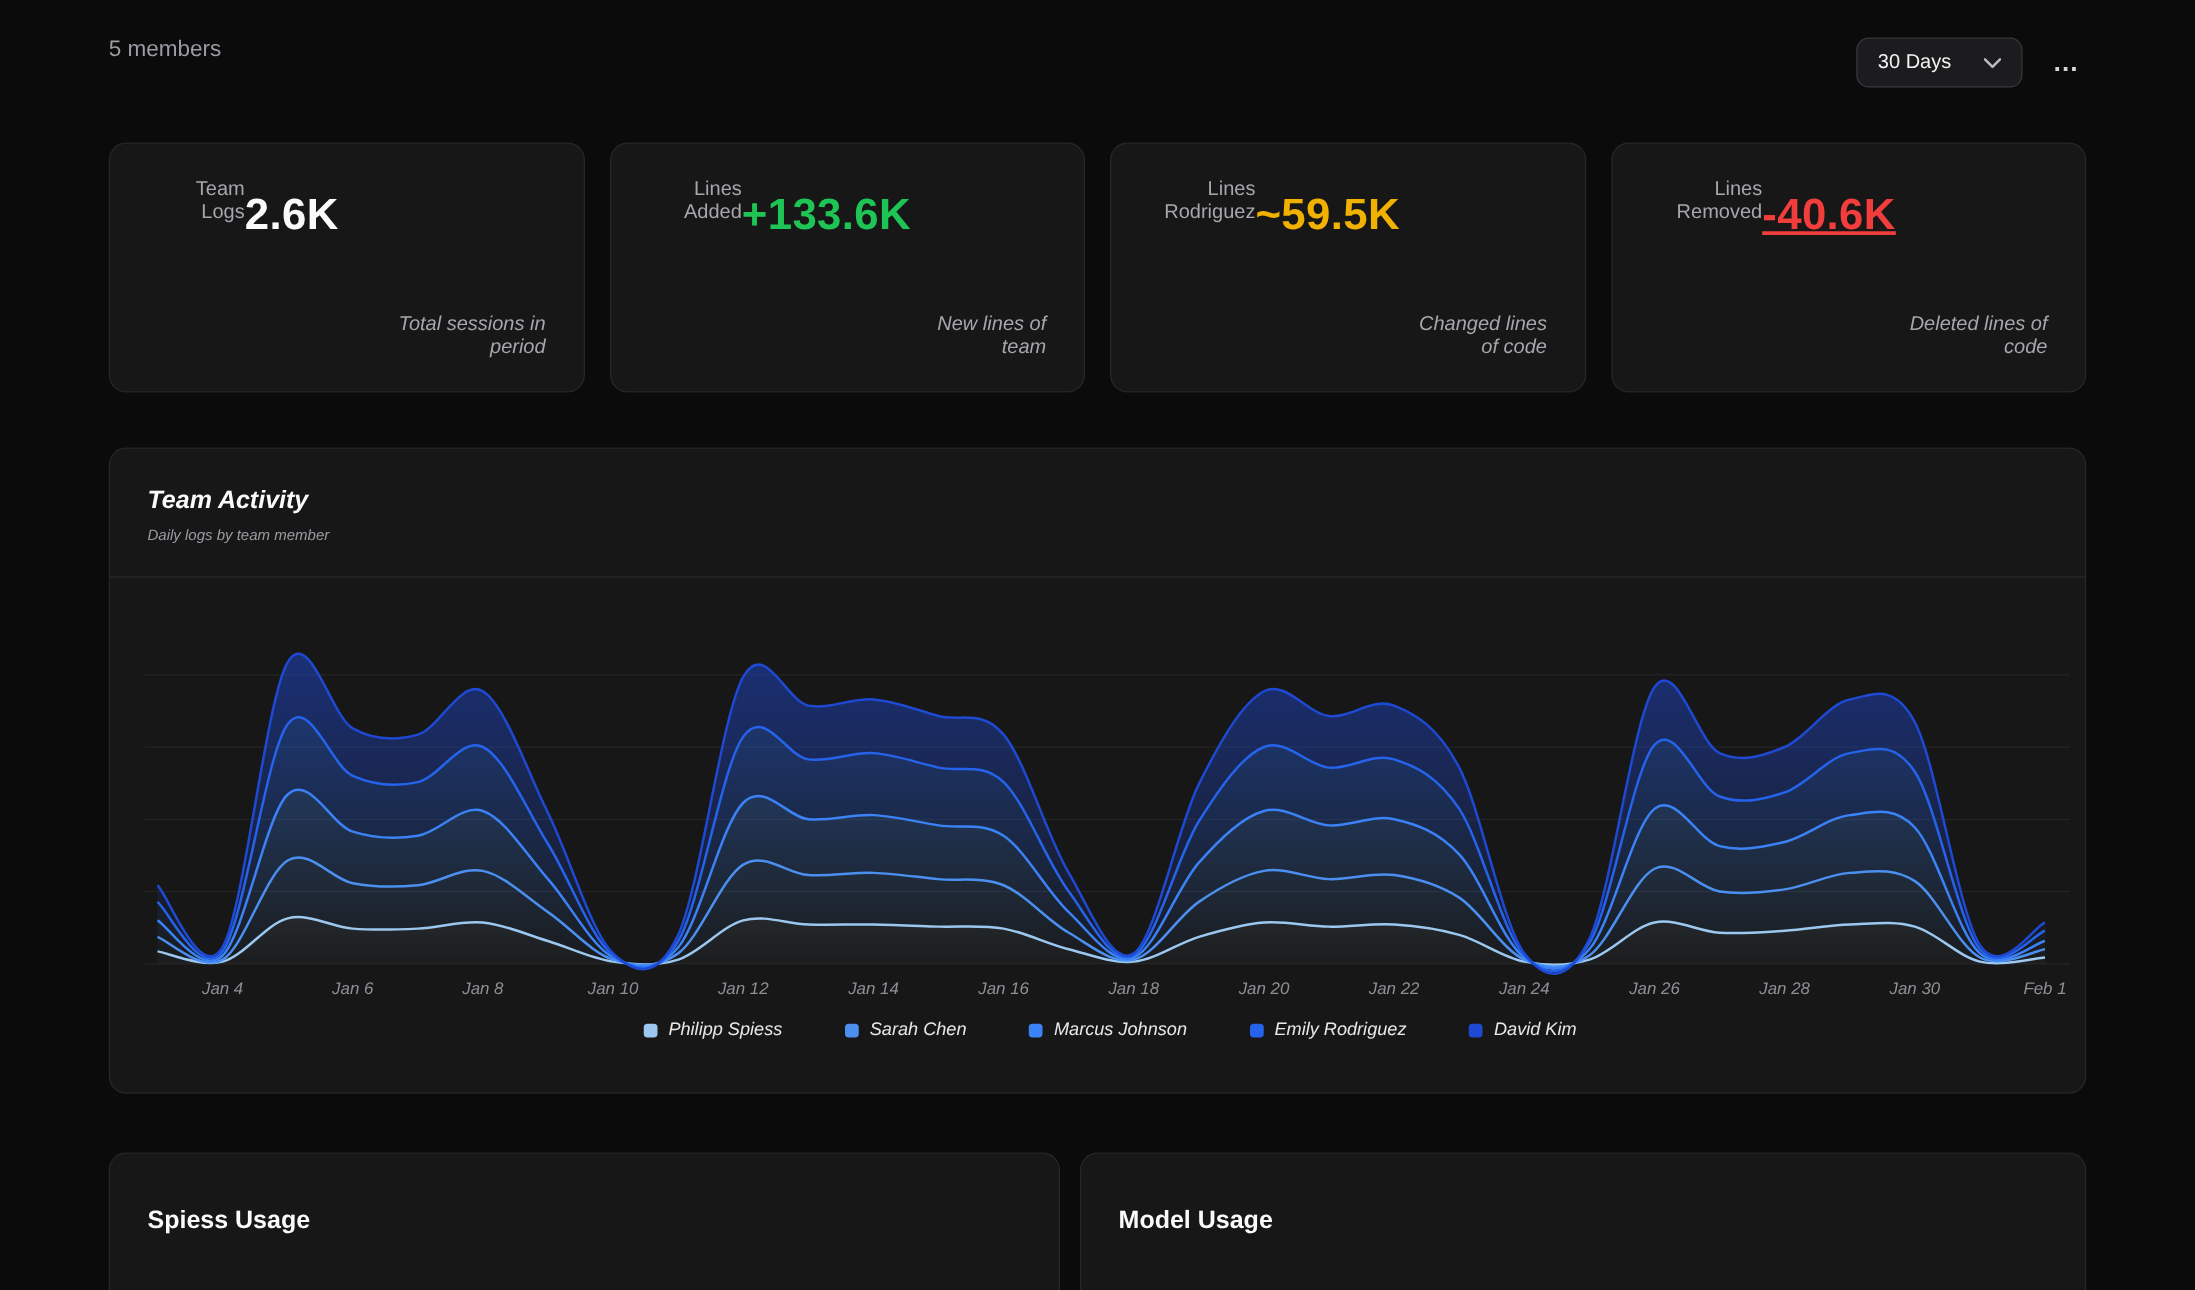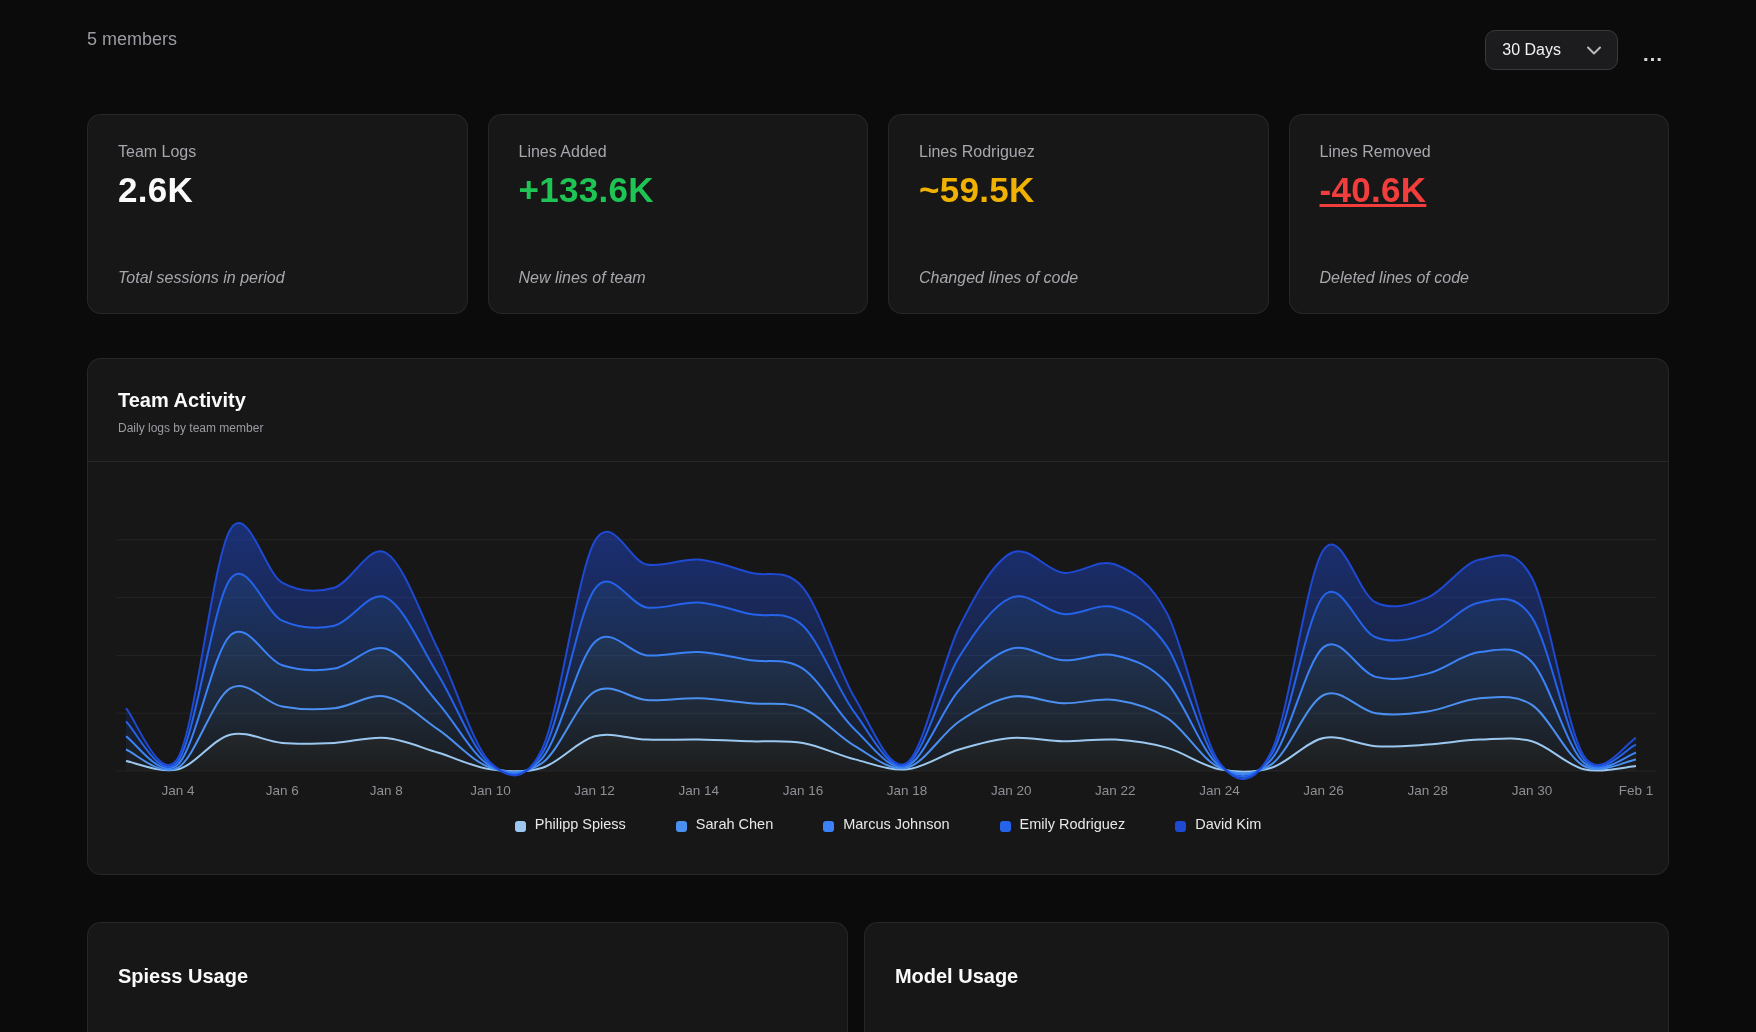--- a/index.html
+++ b/index.html
@@ -9,57 +9,57 @@
     color:#f5f5f5;
     font-family:"Liberation Sans", sans-serif;
     -webkit-font-smoothing:antialiased;
   }
   .page { padding:22px 87px 0 87px; width:1756px; }
 
   
   .header { display:flex; justify-content:space-between; align-items:flex-start; margin-bottom:44px; }
   .page-title { font-size:29px; font-weight:700; letter-spacing:.2px; color:#fafafa; }
   .page-subtitle { font-size:18px; color:#9b9ba3; margin-top:7px; }
-  .header-actions { display:flex; align-items:flex-end; gap:20px; margin-top:8px;padding-left:24px; }
+  .header-actions { display:flex; align-items:center; gap:20px; margin-top:8px;padding-left:24px; }
   .range-select {
     display:flex; align-items:center; gap:26px;
     background:#1c1c1e; border:1px solid #39393d; border-radius:10px;
     padding:10px 16px; cursor:pointer; color:#f2f2f2; font-size:16px; font-weight:500;
   }
   .range-select .chev { display:flex; align-items:center; color:#b9b9bf; }
   .menu-btn {
     background:none; border:none; color:#d6d6d6; font-size:21px; line-height:1;
     cursor:pointer; letter-spacing:2px; padding:6px 4px; font-weight:700;
   }
 
   
   .card {
     background:#171717;
     border:1px solid rgba(255,255,255,0.07);
     border-radius:14px;
   }
 
   .stats-row { display:grid; grid-template-columns:repeat(4,1fr); gap:20px; }
-  .stat-card { height:200px; padding:28px 30px 26px 30px; display:flex; flex-direction:column; }
+  .stat-card { height:200px; padding:28px 30px 26px 30px; display:flex; flex-direction:row;text-align:right; }
   .stat-label { font-size:16px; color:#a6a6ad; }
   .stat-value { font-size:35px; font-weight:700; margin-top:9px; letter-spacing:.3px; }
   .stat-desc { font-size:16px; color:#a6a6ad; margin-top:auto;font-style:italic; }
 
   
-  .activity-card { margin-top:44px; }
+  .activity-card { margin-top:44px;font-style:italic; }
   .activity-header { padding:30px 30px 26px 30px; }
   .activity-title { font-size:20px; font-weight:700; color:#fafafa; }
   .activity-subtitle { font-size:12px; color:#9b9ba3; margin-top:9px; }
   .divider { border-top:1px solid rgba(255,255,255,0.08); }
   .chart-wrap { padding:0; }
   .chart-svg { display:block; width:1606px; height:342px; }
   .tick-label { fill:#8f8f96; font-size:13.5px; font-family:"Liberation Sans",sans-serif; }
 
   .legend { display:flex; justify-content:center; align-items:center; gap:30px; margin:12px 0 0 0; padding-bottom:42px; }
-  .legend-item { display:flex; align-items:flex-end; gap:9px; cursor:pointer;padding-left:20px; }
+  .legend-item { display:flex; align-items:center; gap:9px; cursor:pointer;padding-left:20px; }
   .legend-swatch { width:11px; height:11px; border-radius:3px; }
   .legend-label { font-size:14.5px; color:#e8e8ea; }
 
   
   .bottom-row { display:grid; grid-template-columns:774fr 819fr; gap:16px; margin-top:47px; }
   .bottom-card { height:220px; padding:42px 30px 0 30px; }
   .bottom-title { font-size:20px; font-weight:700; color:#fafafa; }
 </style>
 </head>
 <body>

